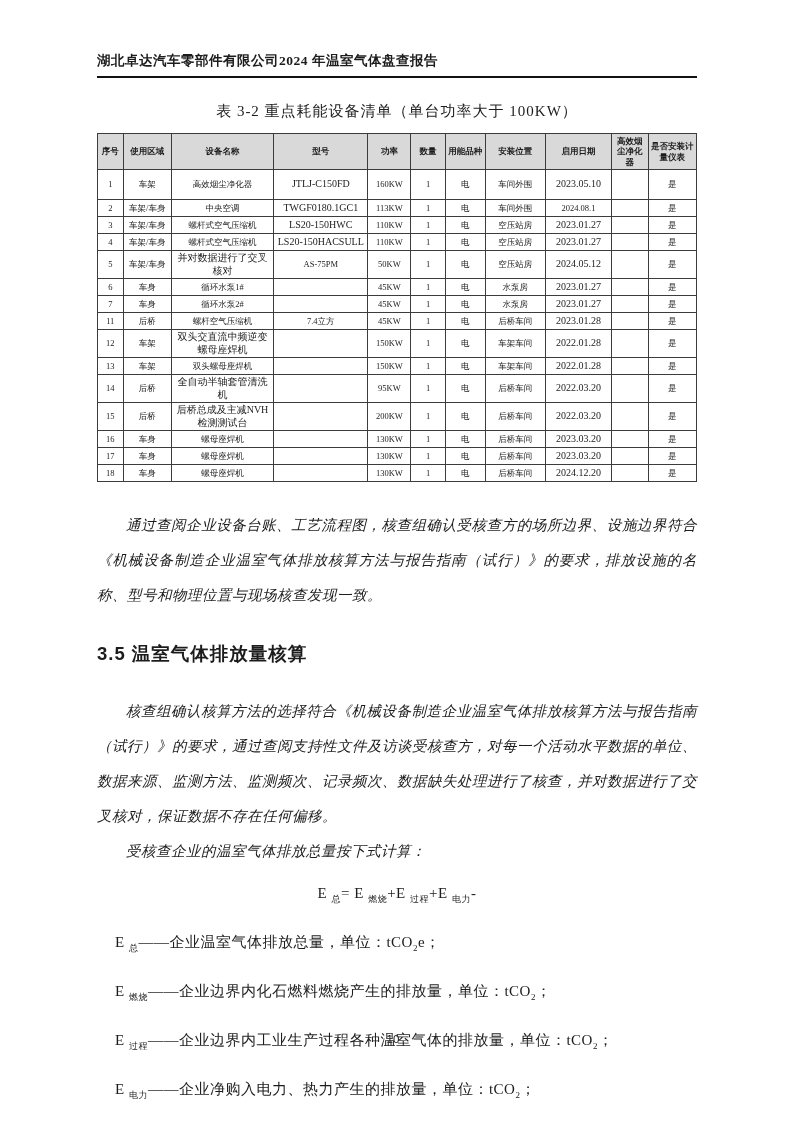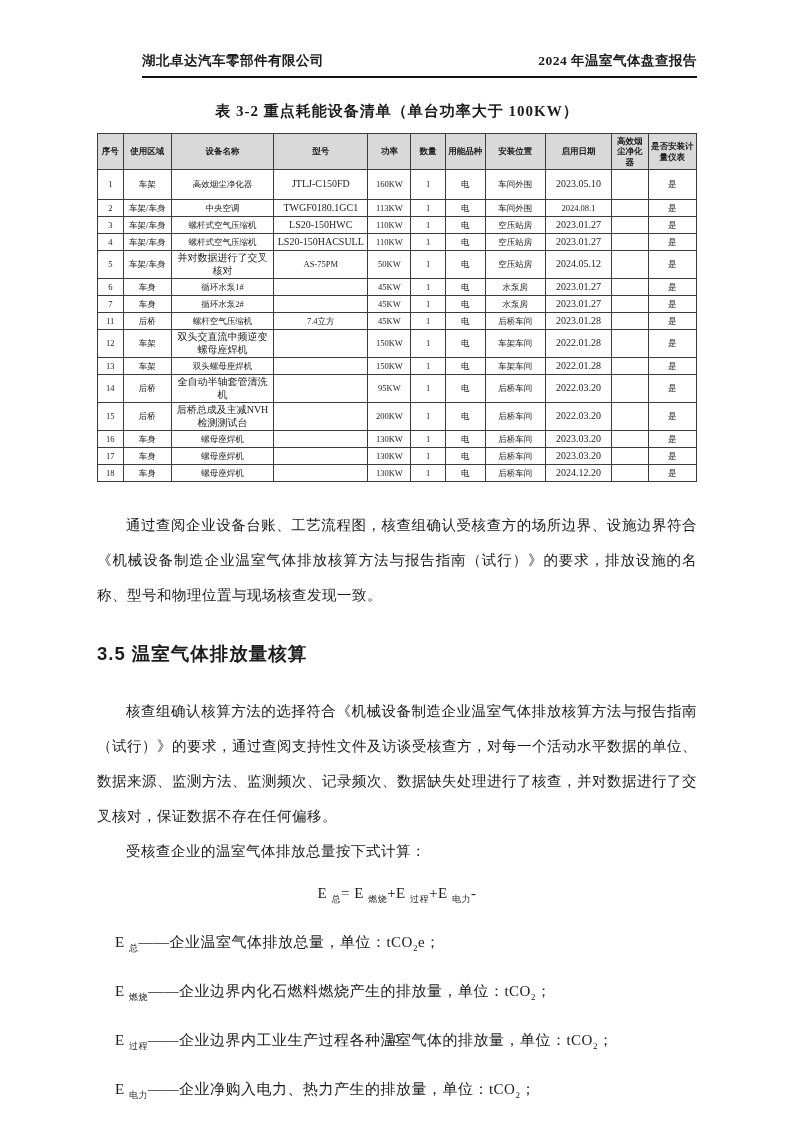--- a/index.html
+++ b/index.html
@@ -10,29 +10,29 @@
     margin:0 auto;
     background:#ffffff;
     font-family:"Liberation Serif","DejaVu Serif",serif;
     color:#1c1c1c;
     overflow:hidden;
   }
   .content { position:absolute; left:97px; right:97px; top:0; }
 
   
   .doc-header {
-    display:flex; justify-content:space-between; align-items:flex-end;
+    display:flex; align-items:flex-end;
     padding-top:52px; padding-bottom:6px;
     border-bottom:2px solid #111;
-    font-size:13.5px; font-weight:bold; letter-spacing:0.5px;margin-left:45px;
+    font-size:13.5px; font-weight:bold; letter-spacing:0.5px;
   }
 
   
   .table-caption {
-    text-align:center; font-size:15px; font-weight:bold;
+    text-align:center; font-size:15px; font-weight:normal;
     margin-top:24px; margin-bottom:12px; letter-spacing:1px;
   }
 
   
   table.equip {
     width:100%; border-collapse:collapse; table-layout:fixed;
     font-size:8.5px; line-height:1.25; text-align:center;
   }
   table.equip th, table.equip td {
     border:1px solid #3c3c3c; padding:1px 2px; vertical-align:middle;
@@ -44,21 +44,21 @@
   table.equip tbody tr { height:17px; }
   table.equip tbody tr:first-child { height:30px; }
   table.equip td.xs { font-size:10px; }
   col.c0{width:4.4%} col.c1{width:8.3%} col.c2{width:17.6%} col.c3{width:16.2%}
   col.c4{width:7.4%} col.c5{width:5.9%} col.c6{width:6.9%} col.c7{width:10.3%}
   col.c8{width:11.4%} col.c9{width:6.3%} col.c10{width:8.3%}
 
   
   .para {
     font-size:14.5px; line-height:35px; text-indent:2em;
-    text-align:justify; letter-spacing:0.5px;
+    text-align:justify; letter-spacing:0.5px;font-style:italic;
   }
   .para-first { margin-top:26px; }
   .section-heading {
     font-size:18.5px; font-weight:bold; letter-spacing:1px;
     margin-top:28px; margin-bottom:28px;
     font-family:"Liberation Sans","DejaVu Sans",sans-serif;
   }
   .formula {
     text-align:center; font-size:15px; margin-top:16px; 
     letter-spacing:0.5px;

